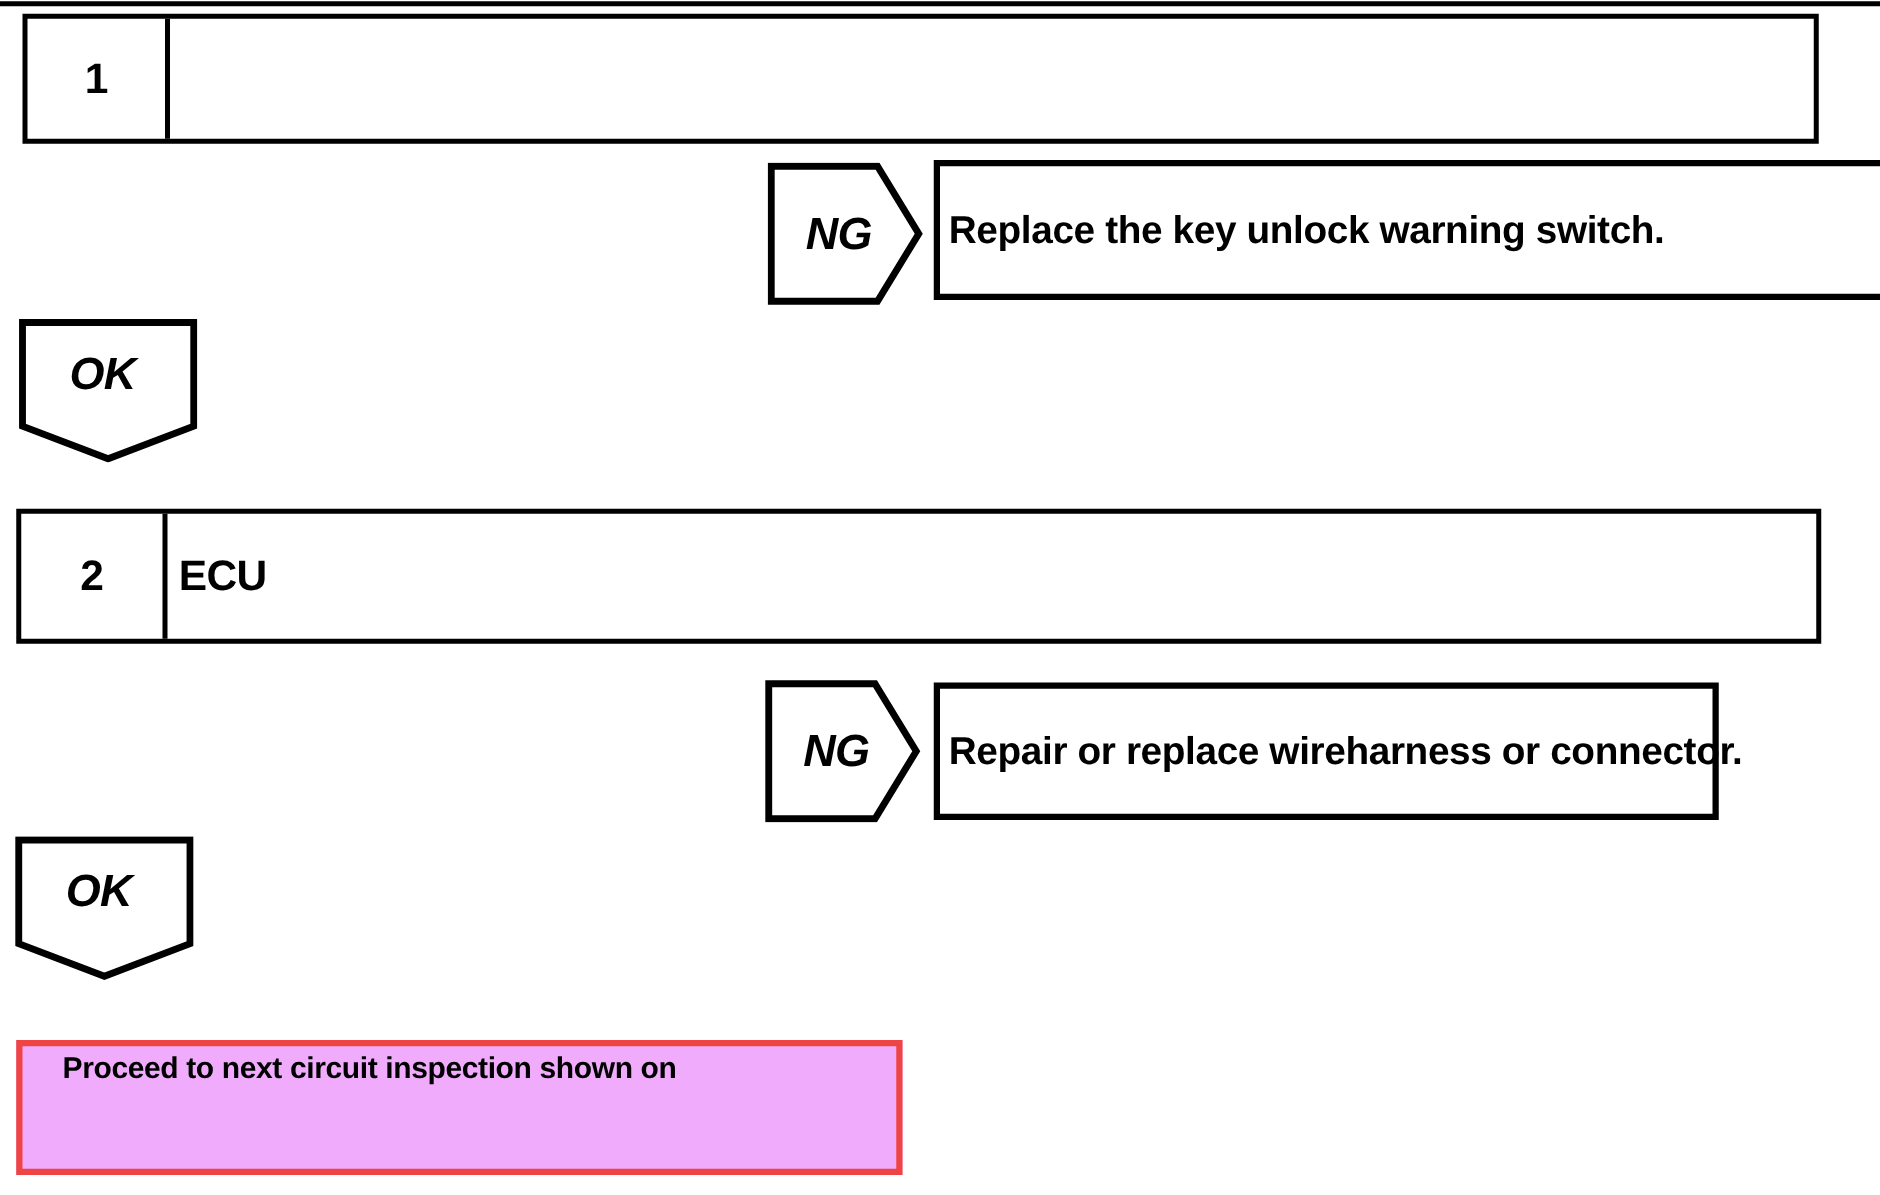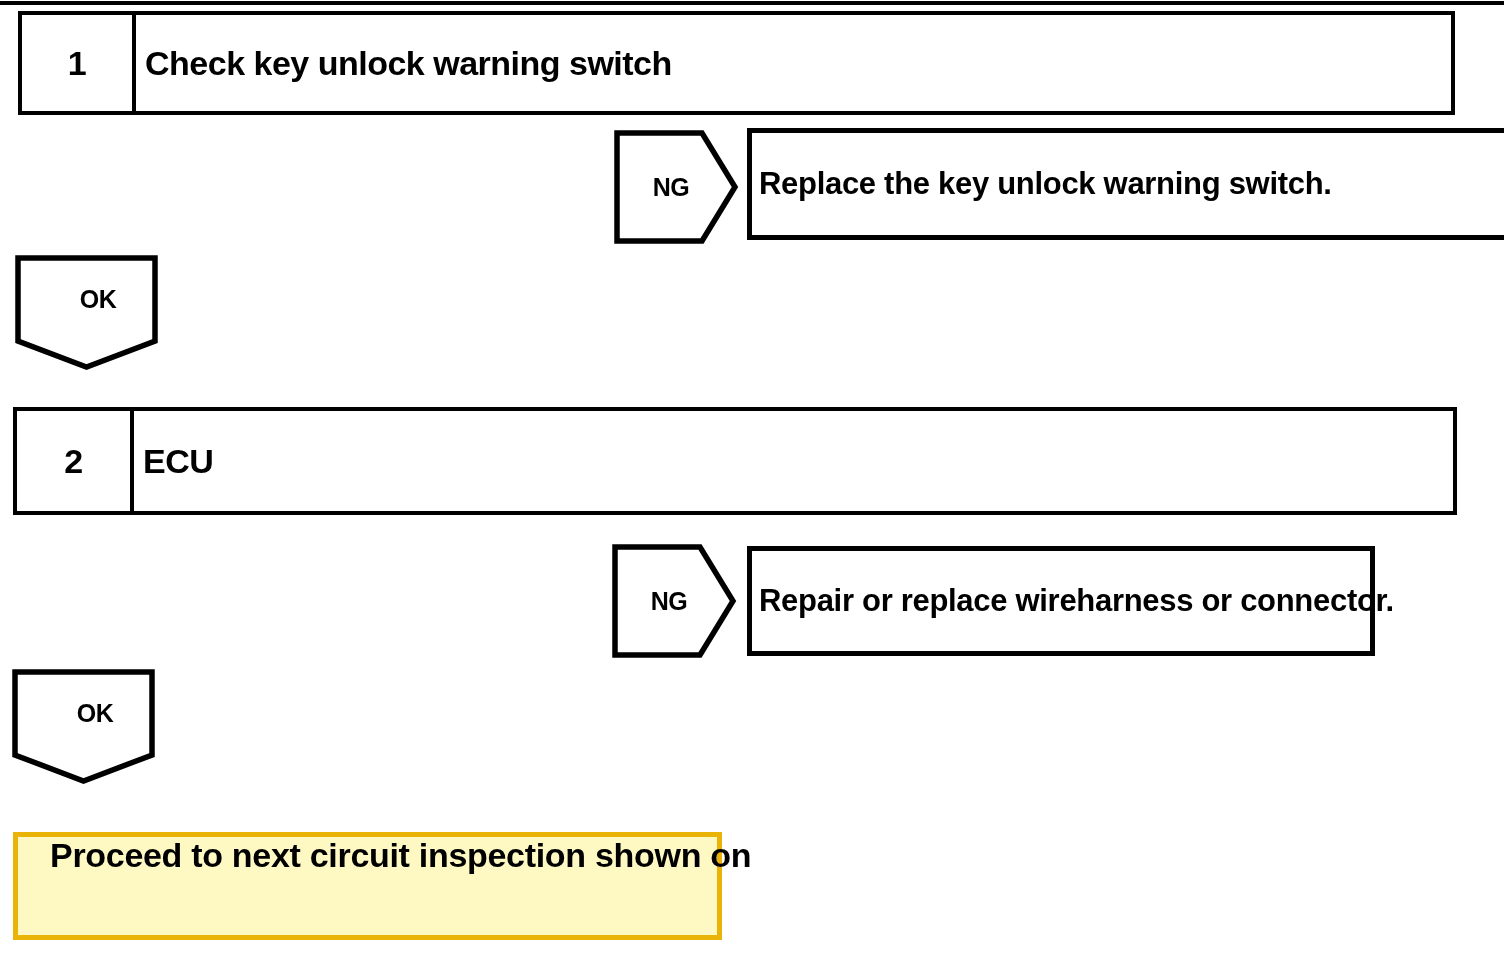--- a/index.html
+++ b/index.html
@@ -76,52 +76,50 @@
     position: absolute;
     left: 0;
     top: 0;
     display: block;
   }
   .pent-label {
     position: absolute;
     display: flex;
     align-items: center;
     justify-content: center;
-    font-size: 25px;
+    font-size: 36px;
     letter-spacing: -0.5px;
+    font-style: italic;
   }
   .ng-label { left: 0; top: 0; width: 114px; height: 114px; }
-  .ok-label { left: 16px; top: 0; width: 134px; height: 88px; }
+  .ok-label { left: 0; top: 0; width: 134px; height: 88px; }
   
   .final-box {
     position: absolute;
     box-sizing: border-box;
-    border: 5px solid #eab308;
-    background: #fef9c3;
+    border: 5px solid #ef4444;
+    background: #f0abfc;
     padding: 2px 6px 0 32px;
-    font-size: 34px;
+    font-size: 24px;
     line-height: 32px;
     letter-spacing: -0.3px;
     white-space: nowrap;
   }
   .final-box span { display: block; }
 </style>
 </head>
 <body>
 
 <div class="canvas">
 
   <div class="top-rule"></div>
 
   <div class="step-box" style="left:18px; top:11px; width:1437px; height:104px;">
     <div class="step-num-cell" style="flex-basis:110px;">
       <span>1</span>
-    </div>
-    <div class="step-title">
-      <span>Check key unlock warning switch</span>
     </div>
   </div>
 
   <div class="pent" style="left:614px; top:130px; width:126px; height:114px;">
     <svg width="126" height="114" viewBox="0 0 126 114">
       <polygon points="3,3 88,3 121,57 88,111 3,111" fill="#ffffff" stroke="#000000" stroke-width="5.5" stroke-linejoin="miter"></polygon>
     </svg>
     <span class="pent-label ng-label">NG</span>
   </div>
 

